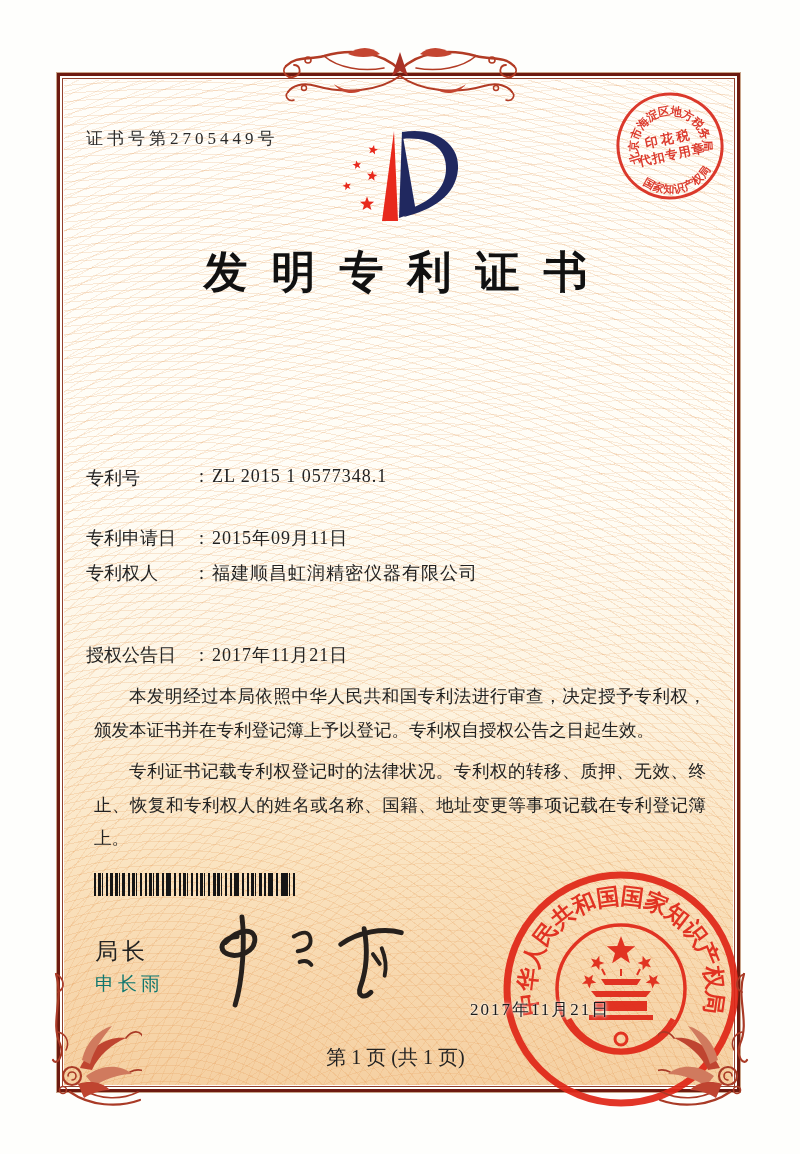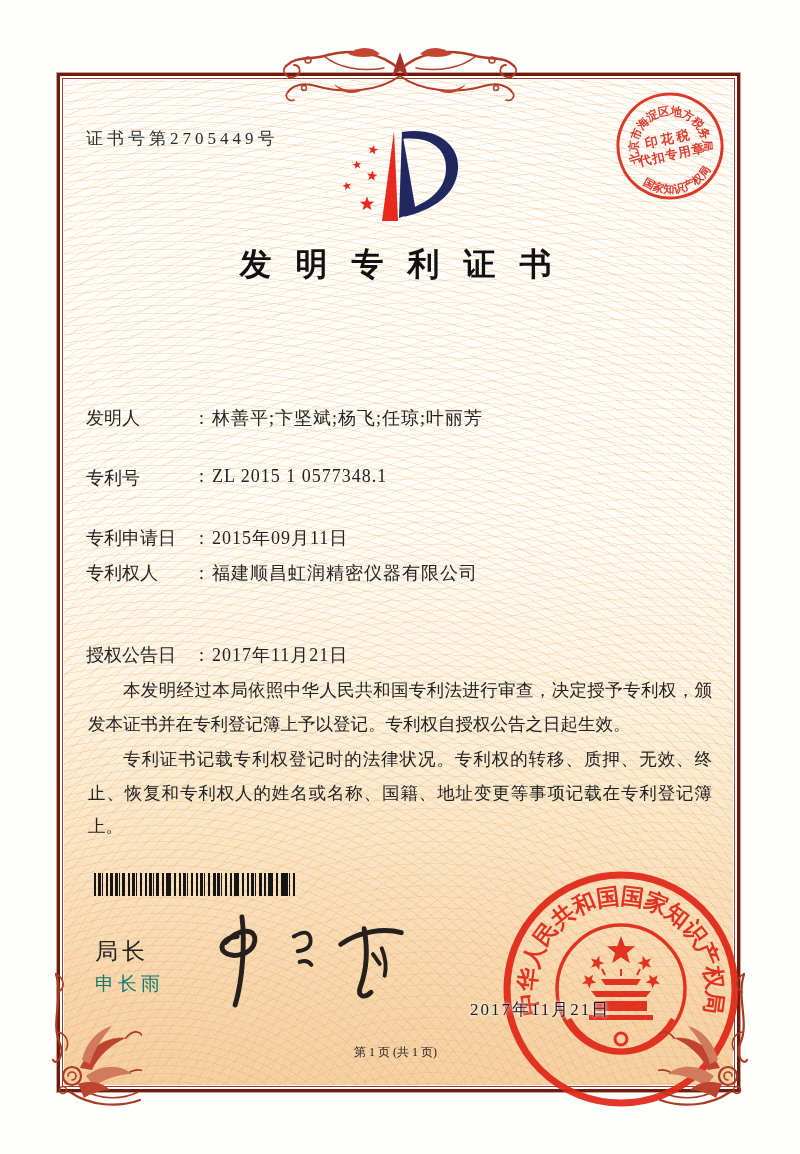--- a/index.html
+++ b/index.html
@@ -10,43 +10,43 @@
          border:3px solid #6d1a10;box-shadow:0 0 0 1px #c9a48a;}
   .frame::after{content:"";position:absolute;inset:2px;border:1px solid #94402c;}
   .inner-bg{position:absolute;inset:4px;
     background:
       repeating-radial-gradient(circle at 15% 118%, rgba(226,146,74,0.20) 0 1px, rgba(0,0,0,0) 1px 8px),
       repeating-radial-gradient(circle at 55% 124%, rgba(226,146,74,0.17) 0 1px, rgba(0,0,0,0) 1px 11px),
       repeating-radial-gradient(circle at 90% 116%, rgba(226,146,74,0.15) 0 1px, rgba(0,0,0,0) 1px 9px),
       linear-gradient(180deg,#fffefa 0%,#fffdf6 42%,#fdf3e0 62%,#fae3c0 78%,#f7d7ad 90%,#f5d0a2 100%);}
   
   .certno{position:absolute;left:86px;top:127px;font-size:17px;color:#2a2a2a;letter-spacing:4px;}
-  .title{position:absolute;left:57px;top:243px;width:677px;text-align:center;font-size:32px;
+  .title{position:absolute;left:57px;top:243px;width:677px;text-align:center;font-size:44px;
          font-weight:bold;color:#111;letter-spacing:24px;padding-left:24px;box-sizing:border-box;}
   .fieldrow{position:absolute;left:86px;font-size:18px;color:#222;white-space:nowrap;}
   .flabel{display:inline-block;width:112px;height:24px;overflow:hidden;vertical-align:top;
           text-align:justify;text-align-last:justify;}
   .flabel::after{content:"";display:inline-block;width:100%;height:0;}
   .fcolon{margin:0 8px 0 1px;}
   .fvalue{letter-spacing:1px;}
   .bodytext{position:absolute;left:86px;top:672px;width:628px;font-size:17.5px;line-height:33.5px;
             color:#222;text-align:justify;}
-  .bodytext p{margin:2px;text-indent:2em;}
+  .bodytext p{margin:8px;text-indent:2em;}
   .barcode{position:absolute;left:94px;top:873px;width:202px;height:23px;
     background:
       repeating-linear-gradient(90deg,#151515 0 2px,rgba(0,0,0,0) 2px 4px,#151515 4px 7px,rgba(0,0,0,0) 7px 8px,#151515 8px 9px,rgba(0,0,0,0) 9px 12px,#151515 12px 14px,rgba(0,0,0,0) 14px 17px),
       repeating-linear-gradient(90deg,rgba(0,0,0,0) 0 5px,#151515 5px 7px,rgba(0,0,0,0) 7px 16px,#151515 16px 17px,rgba(0,0,0,0) 17px 23px);}
   .signer-title{position:absolute;left:95px;top:936px;font-size:23px;color:#222;letter-spacing:4px;}
   .signer-name{position:absolute;left:95px;top:971px;font-size:19px;color:#0f766e;letter-spacing:4px;}
   .signature{position:absolute;left:198px;top:910px;width:215px;height:100px;}
   .seal{position:absolute;left:500px;top:868px;width:242px;height:242px;opacity:.93;}
   .seal-date{position:absolute;left:470px;top:998px;font-size:17px;color:#1c1c1c;letter-spacing:2px;
              z-index:5;text-shadow:0 0 2px #fff,0 0 4px #fff;}
   .taxstamp{position:absolute;left:612px;top:88px;width:116px;height:116px;transform:rotate(-12deg);opacity:.92;}
-  .footer{position:absolute;left:57px;top:1044px;width:677px;text-align:center;font-size:12px;color:#222;}
+  .footer{position:absolute;left:57px;top:1044px;width:677px;text-align:center;font-size:20px;color:#222;}
   .logo{position:absolute;left:336px;top:124px;width:130px;height:106px;}
   .orn-top{position:absolute;left:278px;top:44px;width:244px;height:58px;z-index:3;}
   .orn-corner{position:absolute;width:100px;height:140px;z-index:3;}
   .orn-left{left:42px;top:972px;}
   .orn-right{left:658px;top:972px;}
   .defs-holder{position:absolute;width:0;height:0;overflow:hidden;}
 </style>
 </head>
 <body>
 
@@ -117,23 +117,20 @@
       <use href="#starP" xlink:href="#starP" transform="translate(37,26) scale(0.5) rotate(12)"></use>
       <use href="#starP" xlink:href="#starP" transform="translate(21,41) scale(0.45) rotate(-10)"></use>
       <use href="#starP" xlink:href="#starP" transform="translate(36,52) scale(0.55) rotate(8)"></use>
       <use href="#starP" xlink:href="#starP" transform="translate(11,62) scale(0.45) rotate(-14)"></use>
       <use href="#starP" xlink:href="#starP" transform="translate(31,80) scale(0.75)"></use>
     </g>
   </svg>
 
   <div class="title">发明专利证书</div>
 
-  <div class="fieldrow" style="top:406px">
-    <span class="flabel">发明人</span><span class="fcolon">:</span><span class="fvalue">林善平;卞坚斌;杨飞;任琼;叶丽芳</span>
-  </div>
   <div class="fieldrow" style="top:466px">
     <span class="flabel">专利号</span><span class="fcolon">:</span><span class="fvalue">ZL 2015 1 0577348.1</span>
   </div>
   <div class="fieldrow" style="top:526px">
     <span class="flabel">专利申请日</span><span class="fcolon">:</span><span class="fvalue">2015年09月11日</span>
   </div>
   <div class="fieldrow" style="top:561px">
     <span class="flabel">专利权人</span><span class="fcolon">:</span><span class="fvalue">福建顺昌虹润精密仪器有限公司</span>
   </div>
   <div class="fieldrow" style="top:643px">

